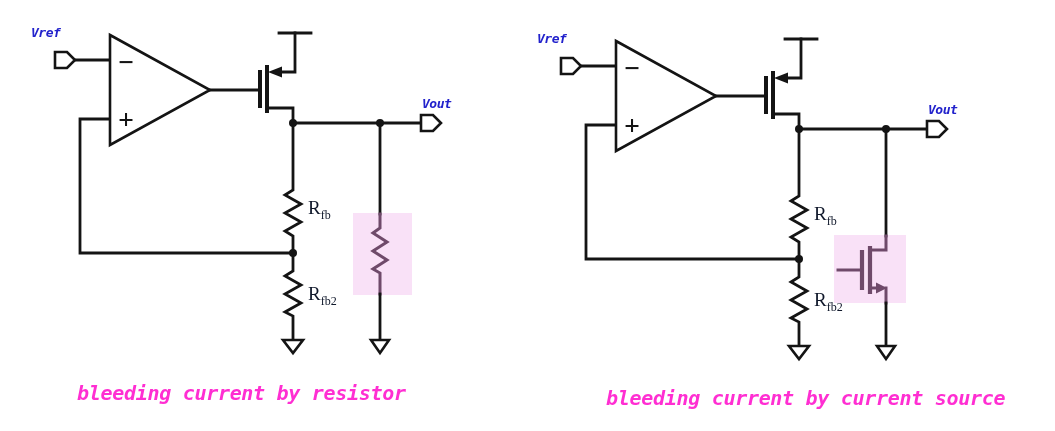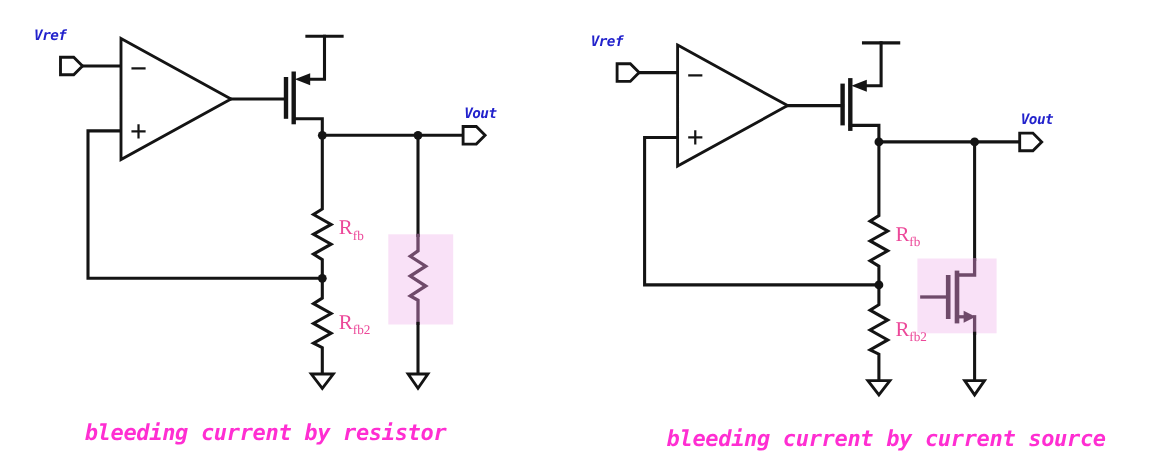--- a/index.html
+++ b/index.html
@@ -16,21 +16,21 @@
   .hlbox{fill:#f9e1f7;stroke:none;}
   .hl{stroke:#6f4a6a;stroke-width:3;fill:none;stroke-linecap:square;}
   .hlbar{stroke:#6f4a6a;stroke-width:4.2;fill:none;}
   .hlarrow{fill:#6f4a6a;stroke:none;}
   .op-sign{font-family:"DejaVu Sans Mono",monospace;font-size:25px;fill:#141414;text-anchor:middle;}
   .port-label{
     position:absolute;color:#2222cc;font-family:"DejaVu Sans Mono",monospace;
     font-weight:bold;font-style:italic;font-size:13px;letter-spacing:-0.5px;white-space:nowrap;
   }
   .r-label{
-    position:absolute;color:#ec4899;font-family:"Liberation Serif",serif;
+    position:absolute;color:#0f172a;font-family:"Liberation Serif",serif;
     font-size:19px;white-space:nowrap;
   }
   .r-label sub{font-size:12px;line-height:0;}
   .caption{
     position:absolute;color:#ff2ed2;font-family:"DejaVu Sans Mono",monospace;
     font-weight:bold;font-style:italic;font-size:20px;letter-spacing:-0.3px;white-space:nowrap;
   }
 </style>
 </head>
 <body>

